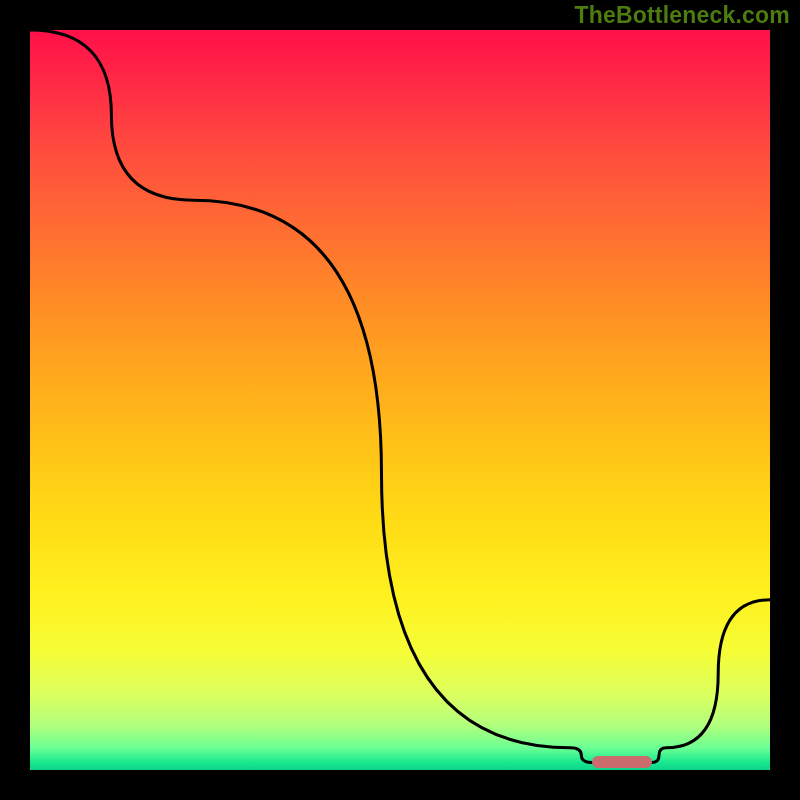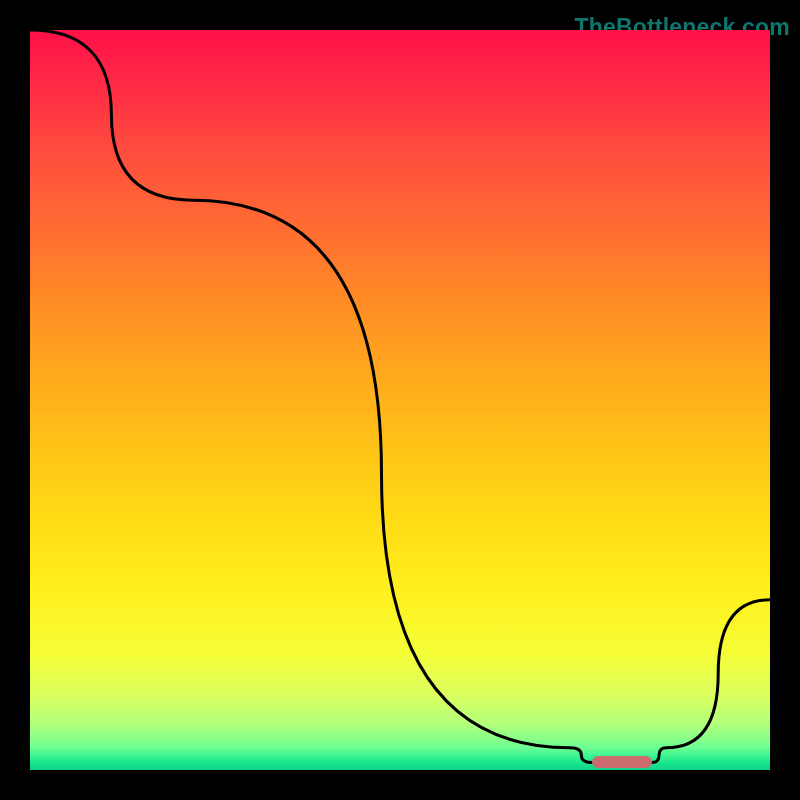--- a/index.html
+++ b/index.html
@@ -47,23 +47,23 @@
       #18e88e 99%,
       #0fd18a 100%
     );
   }
   .line-layer {
     position: absolute;
     inset: 0;
   }
   .watermark {
     position: absolute;
-    top: 14px;
+    top: 2px;
     right: 10px;
-    color: #0f766e;
+    color: #4d7c0f;
     font-size: 23px;
     font-weight: 600;
     letter-spacing: 0.2px;
   }
   .marker {
     position: absolute;
     background: #cc6b6e;
     border-radius: 6px;
     height: 12px;
   }

